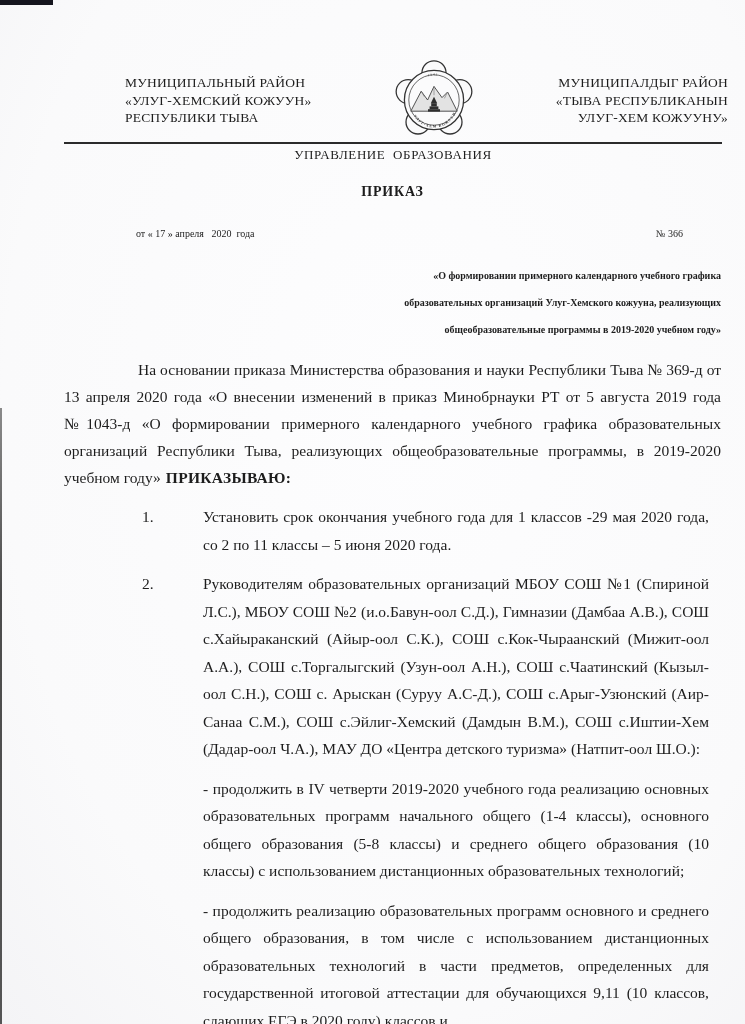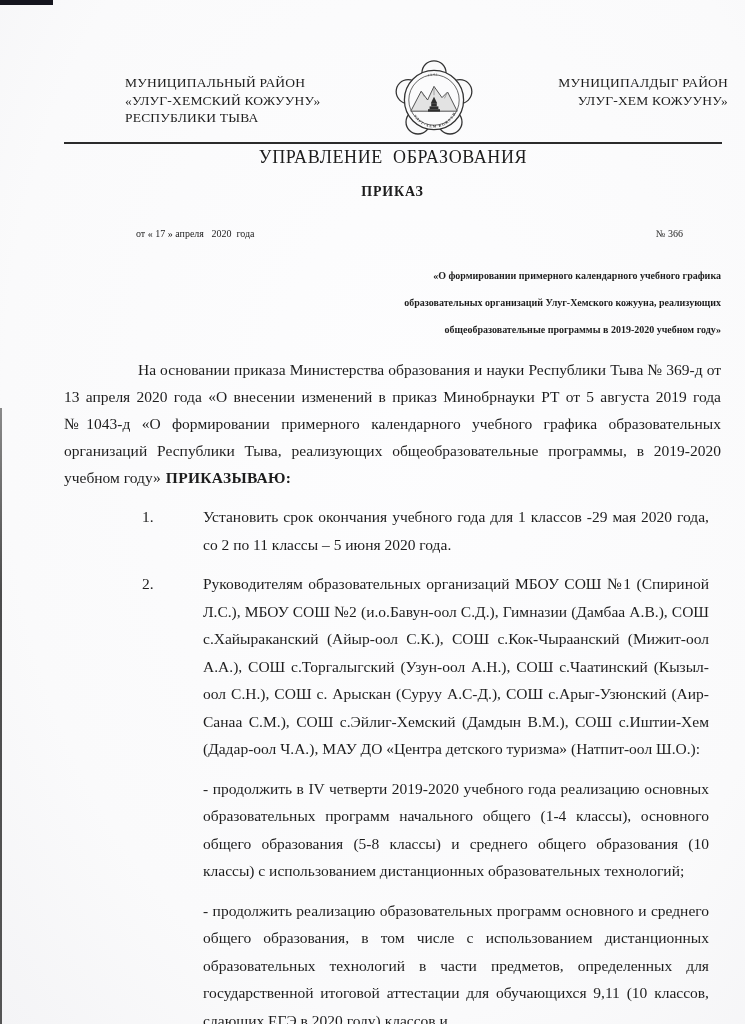--- a/index.html
+++ b/index.html
@@ -18,21 +18,21 @@
   .scan-line-left{position:absolute;left:0;top:408px;bottom:0;width:2px;
     background:linear-gradient(#8a8a8a,#4c4c4c 30%,#555 100%);}
   
   .letterhead{position:absolute;left:0;top:0;width:100%;height:142px;padding-left:32px;}
   .org{position:absolute;top:74px;font-size:13.5px;line-height:17.5px;letter-spacing:.2px;}
   .org-left{left:125px;text-align:left;}
   .org-right{left:490px;width:238px;text-align:right;}
   .emblem{position:absolute;left:394px;top:57px;width:80px;height:86px;}
   .rule{position:absolute;left:64px;right:23px;top:142px;height:2px;background:#2b2b2b;}
   .dept{position:absolute;left:64px;right:23px;top:147px;text-align:center;
-    font-size:18px;letter-spacing:.6px;white-space:pre-wrap;}
+    font-size:13px;letter-spacing:.6px;white-space:pre-wrap;}
   
   .content{position:absolute;left:64px;right:24px;top:166px;}
   .doc-type{margin-top:18px;text-align:center;font-weight:bold;font-size:14px;letter-spacing:.8px;}
   .date-row{margin-top:28px;display:flex;justify-content:space-between;
     font-size:10px;}
   .date-row .date{margin-left:72px;white-space:pre;}
   .date-row .num{margin-right:38px;}
   .title{margin-top:23px;text-align:right;font-weight:bold;font-size:10px;line-height:27px;}
   .intro{margin:13px 0 0 0;font-size:15.5px;line-height:27px;text-align:justify;text-indent:74px;}
   .intro b{margin-left:5px;letter-spacing:.3px;}
@@ -45,21 +45,21 @@
 <body>
 
 <div class="page">
 
   <div class="scan-bar-top"></div>
   <div class="scan-line-left"></div>
 
   <header class="letterhead">
     <div class="org org-left">
       <div>МУНИЦИПАЛЬНЫЙ РАЙОН</div>
-      <div>«УЛУГ-ХЕМСКИЙ КОЖУУНУ»</div>
+      <div>«УЛУГ-ХЕМСКИЙ КОЖУУН»</div>
       <div>РЕСПУБЛИКИ ТЫВА</div>
     </div>
 
     <div class="emblem">
       <svg viewBox="0 0 100 100" width="80" height="86" aria-hidden="true">
         <defs>
           <path id="arcTop" d="M 34 24 A 30 30 0 0 1 66 24" fill="none"></path>
           <path id="arcBottom" d="M 23 66 A 29 29 0 0 0 77 66" fill="none"></path>
         </defs>
 
@@ -85,20 +85,21 @@
           <textPath href="#arcTop" startOffset="28%">1943</textPath>
         </text>
         <text font-size="4.6" fill="#2e2e2e" font-weight="bold" letter-spacing="1.2">
           <textPath href="#arcBottom" startOffset="6%">УЛУГ-ХЕМ КОЖУУН</textPath>
         </text>
       </svg>
     </div>
 
     <div class="org org-right">
       <div>МУНИЦИПАЛДЫГ РАЙОН</div>
+      <div>«ТЫВА РЕСПУБЛИКАНЫН</div>
       <div>УЛУГ-ХЕМ КОЖУУНУ»</div>
     </div>
   </header>
 
   <div class="rule"></div>
   <div class="dept">УПРАВЛЕНИЕ  ОБРАЗОВАНИЯ</div>
 
   <div class="content">
 
     <div class="doc-type">ПРИКАЗ</div>

